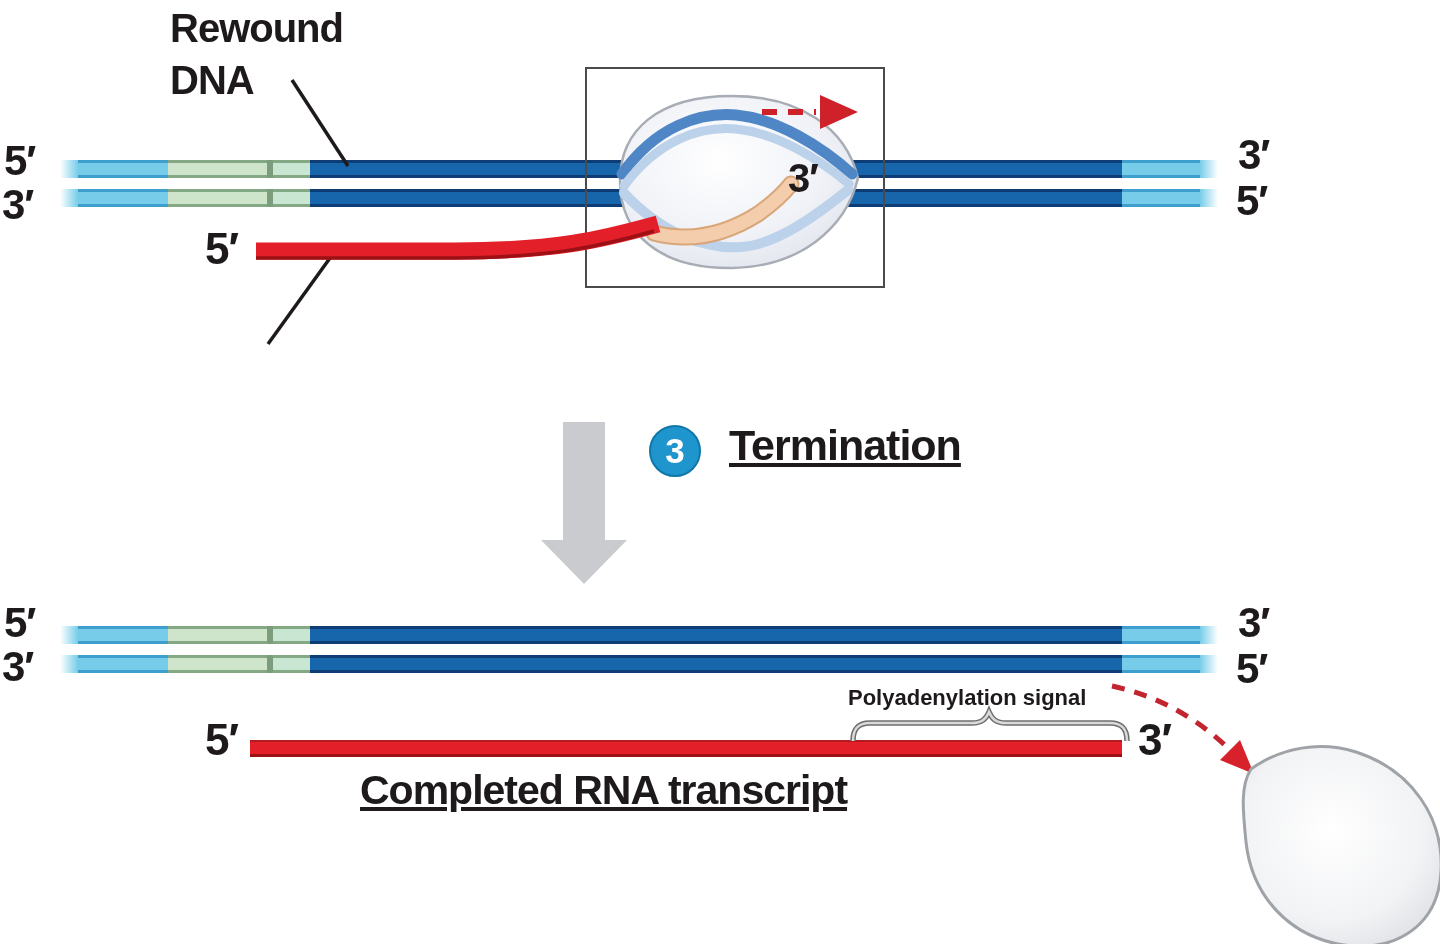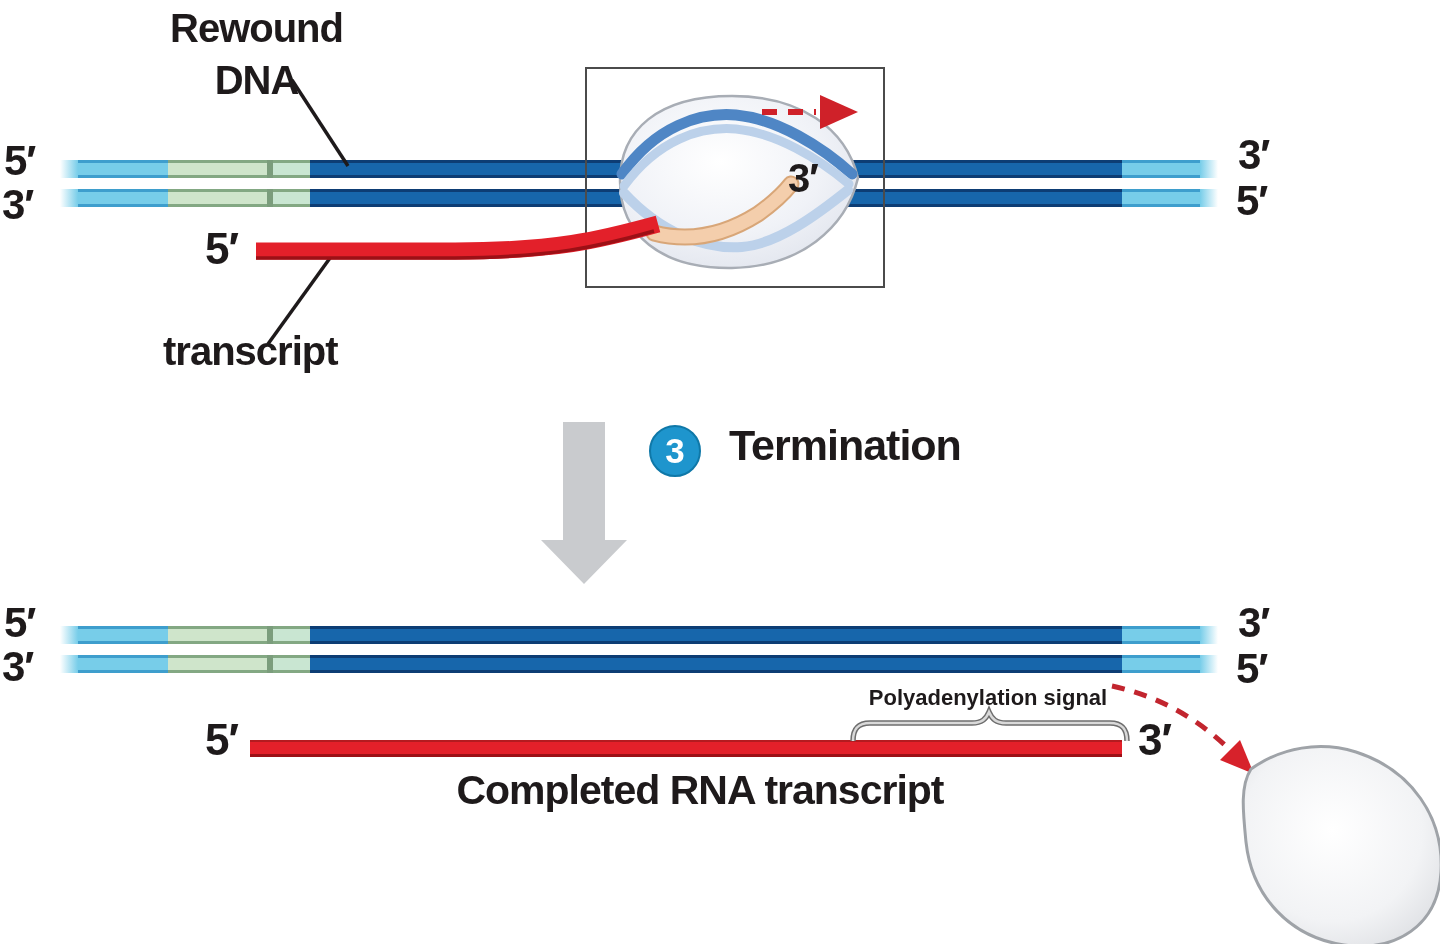--- a/index.html
+++ b/index.html
@@ -13,24 +13,24 @@
   .fade-l{width:18px;background:linear-gradient(to right,#ffffff,var(--light-blue));}
   .lb{width:90px;background:var(--light-blue);border-top:3px solid var(--light-blue-edge);border-bottom:3px solid var(--light-blue-edge);}
   .gr{width:99px;background:var(--green);border-top:3px solid var(--green-edge);border-bottom:3px solid var(--green-edge);}
   .dv{width:6px;background:var(--green-divider);}
   .gr2{width:37px;background:var(--green-light);border-top:3px solid var(--green-edge);border-bottom:3px solid var(--green-edge);}
   .db{width:812px;background:var(--dark-blue);border-top:3px solid var(--dark-blue-edge);border-bottom:3px solid var(--dark-blue-edge);}
   .lbr{width:78px;background:var(--light-blue);border-top:3px solid var(--light-blue-edge);border-bottom:3px solid var(--light-blue-edge);}
   .fade-r{width:18px;background:linear-gradient(to right,var(--light-blue),#ffffff);}
   
   .end-label{position:absolute;font-size:42px;font-weight:bold;line-height:1;letter-spacing:-1px;}
-  .big-label{position:absolute;font-size:40px;font-weight:bold;line-height:52px;letter-spacing:-1px;text-align:center;}
-  .term-label{position:absolute;font-size:43px;font-weight:bold;line-height:1;letter-spacing:-1px;}
+  .big-label{position:absolute;font-size:40px;font-weight:bold;line-height:52px;letter-spacing:-1px;}
+  .term-label{position:absolute;font-size:43px;font-weight:bold;line-height:1;letter-spacing:-1px;text-decoration:underline;}
   .small-label{position:absolute;font-size:22px;font-weight:bold;line-height:1;letter-spacing:0;}
-  .center{text-align:center;}
+  .center{text-align:left;}
   
   .step-circle{
     position:absolute;left:649px;top:425px;width:52px;height:52px;border-radius:50%;
     background:var(--step-circle-blue);border:2px solid #0f78a8;box-sizing:border-box;
     display:flex;align-items:center;justify-content:center;
     color:#fff;font-size:35px;font-weight:bold;
   }
   
   .pol-box{position:absolute;left:585px;top:67px;width:300px;height:221px;border:2.5px solid #4b4b4b;box-sizing:border-box;background:transparent;}
   
@@ -74,21 +74,20 @@
     <div class="end-label" style="left:1236px;top:180px">5′</div>
 
     <div class="big-label" style="left:170px;top:2px">
       <div>Rewound</div>
       <div>DNA</div>
     </div>
 
     <div class="end-label" style="left:205px;top:227px;font-size:44px">5′</div>
 
     <div class="big-label" style="left:163px;top:322px;line-height:58px">
-      <div>transcript</div>
     </div>
 
     <div class="pol-box"></div>
 
   </div>
 
   <div>
     <div class="step-circle">
       <span>3</span>
     </div>

